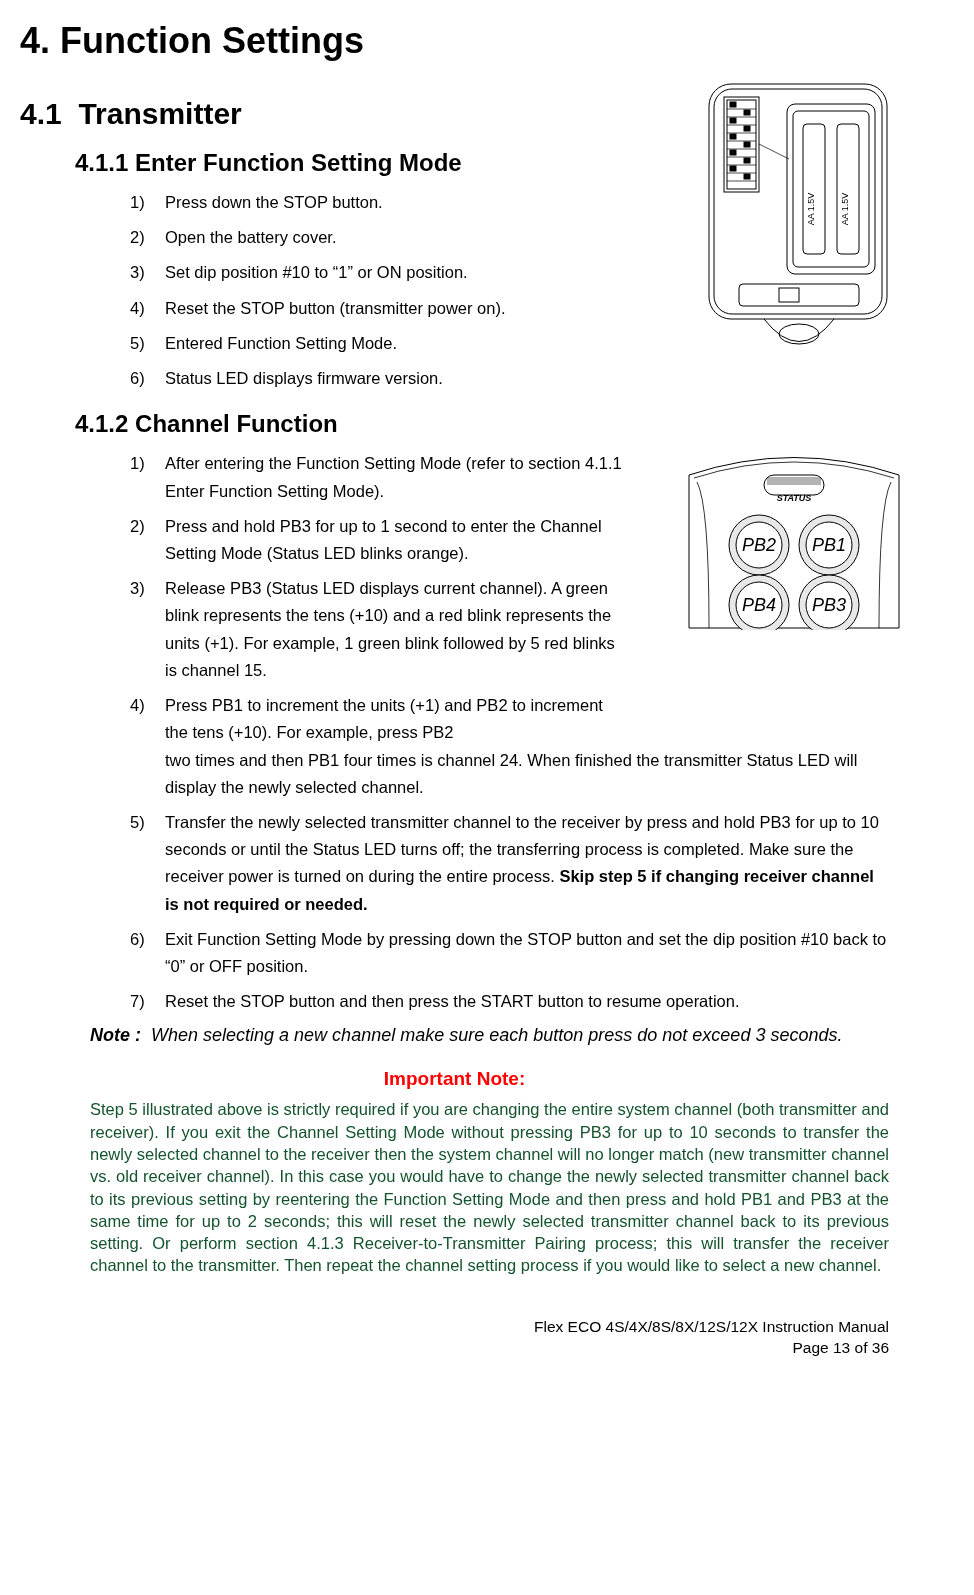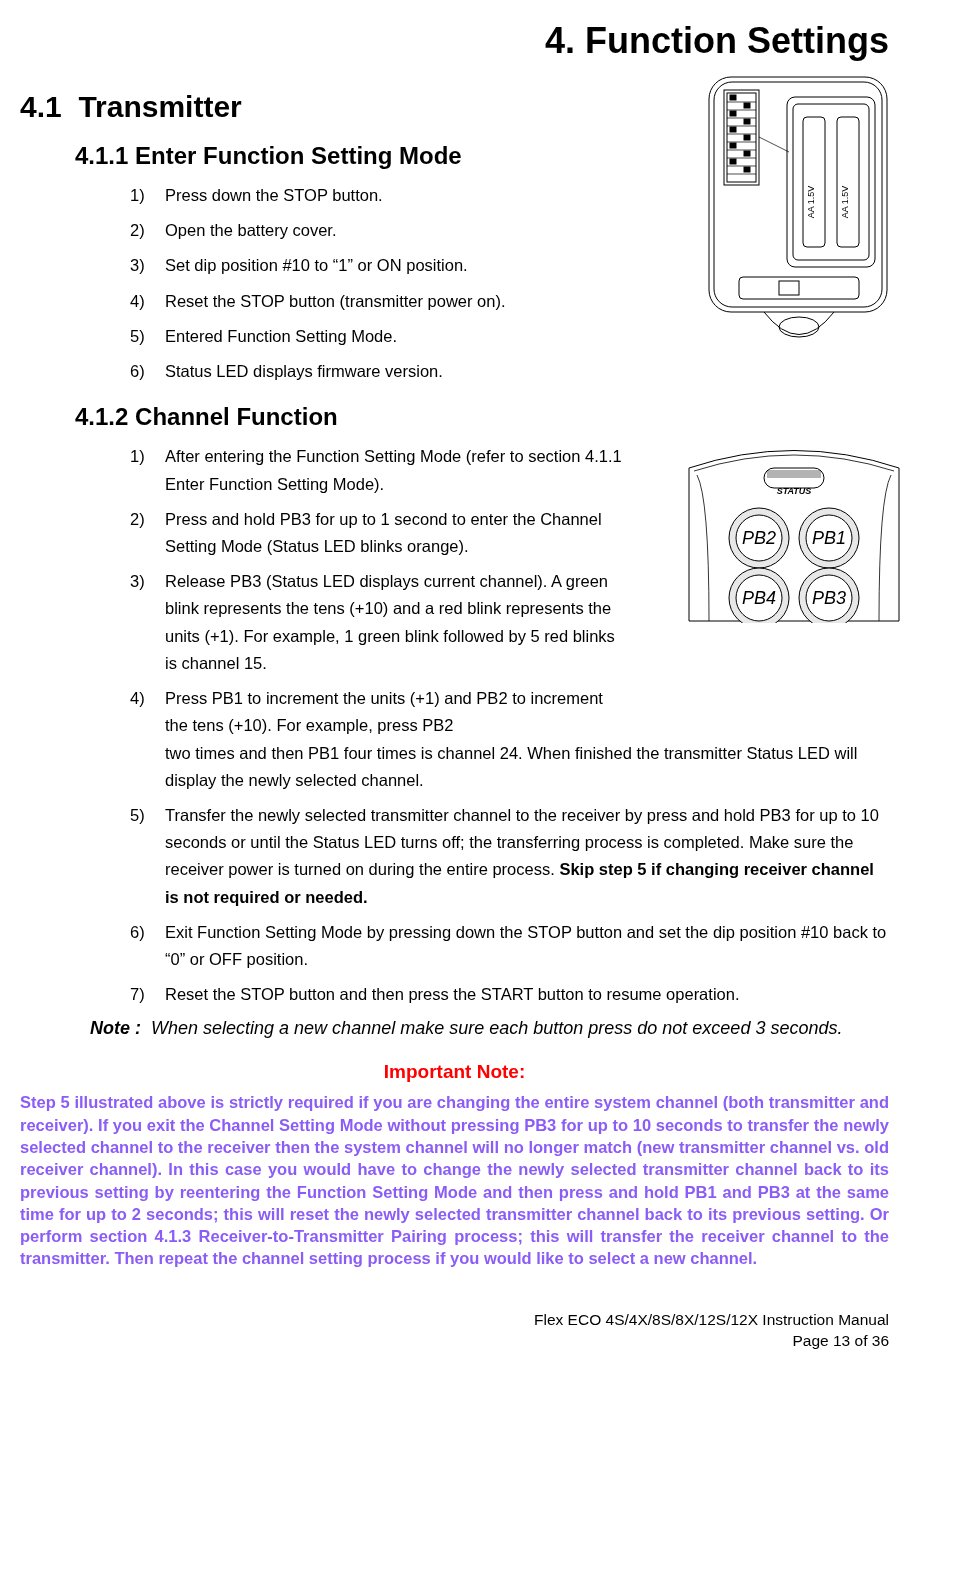--- a/index.html
+++ b/index.html
@@ -5,24 +5,24 @@
     * { margin: 0; padding: 0; box-sizing: border-box; }
     body {
       font-family: Arial, Helvetica, sans-serif;
       background: #fff;
       color: #000;
       width: 974px;
       margin: 0 auto;
       padding: 20px 85px 50px 20px;
     }
     .page-title {
-      text-align: right;
+      text-align: left;
       font-size: 36px;
       font-weight: bold;
-      margin-bottom: 28px;
+      margin-bottom: 35px;
     }
     .h2 {
       font-size: 30px;
       font-weight: bold;
       margin-left: 0;
       margin-bottom: 5px;
     }
     .h3 {
       font-size: 24px;
       font-weight: bold;
@@ -58,26 +58,26 @@
     .note-line b { font-weight: bold; }
     .important-title {
       text-align: center;
       color: #f00;
       font-weight: bold;
       font-size: 19px;
       margin-top: 22px;
       margin-bottom: 8px;
     }
     .important-body {
+      margin-left: 70px;
       margin-right: 0;
-      color: #8b5cf6;
+      color: #14532d;
       font-size: 16.5px;
       line-height: 1.35;
       text-align: justify;
-      font-weight: bold;
     }
     .footer {
       margin-top: 40px;
       text-align: right;
       font-size: 15.5px;
       line-height: 1.35;
     }
     
     .fig {
       position: absolute;

